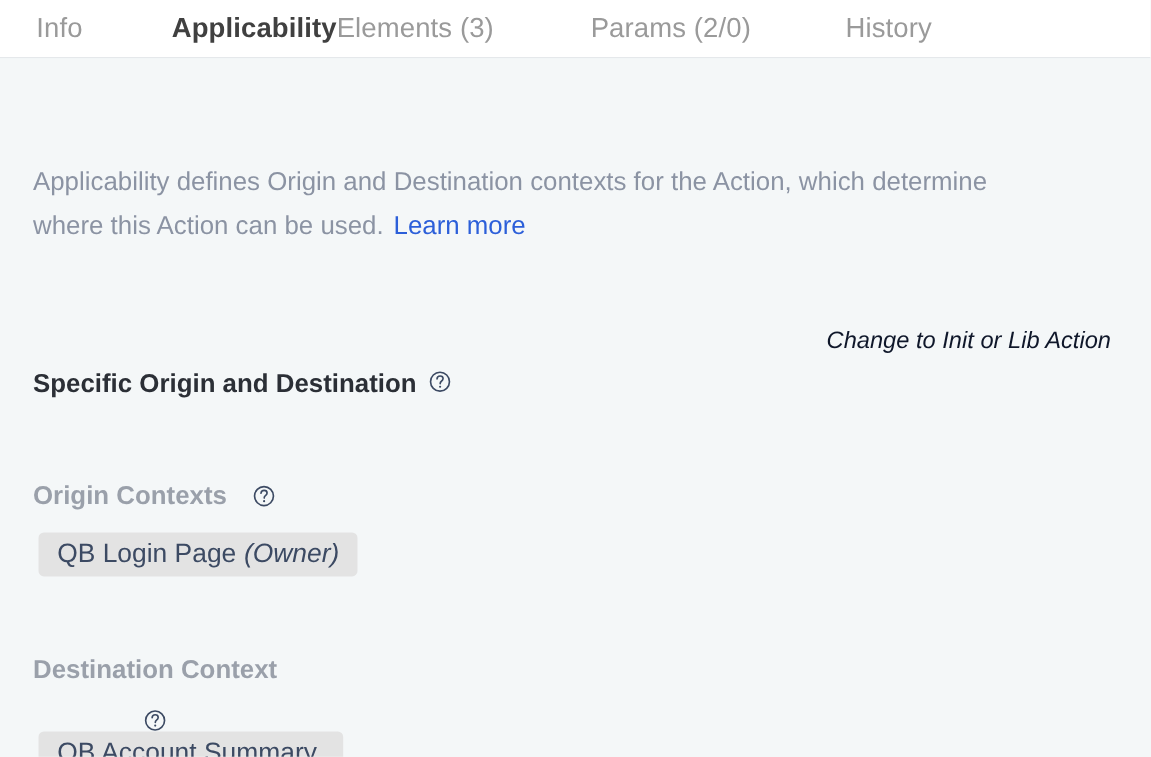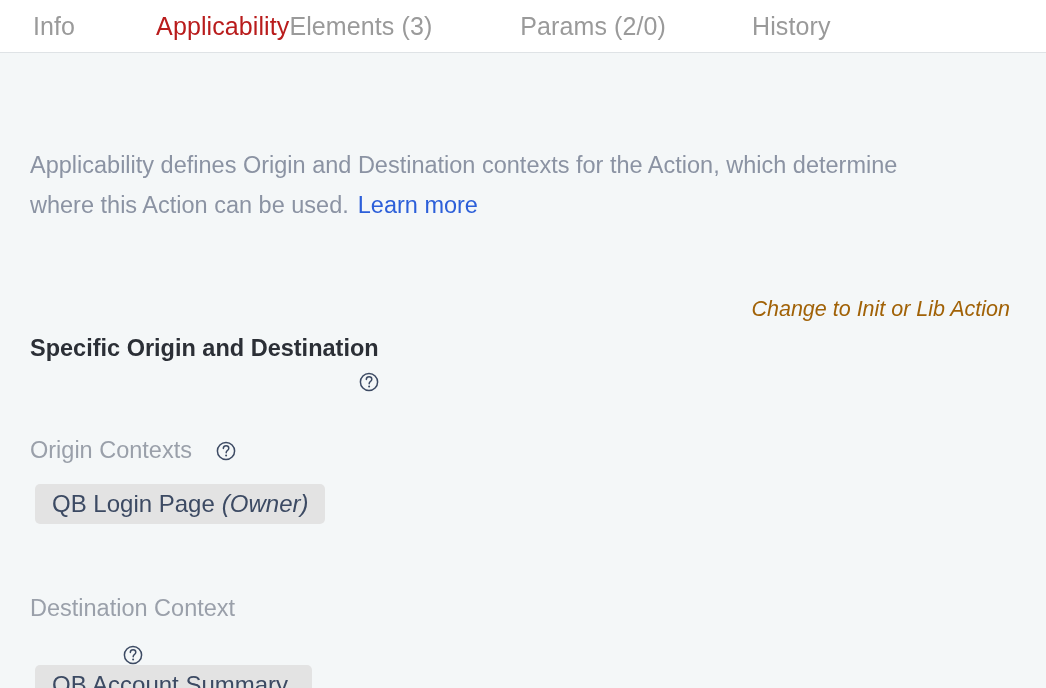--- a/index.html
+++ b/index.html
@@ -26,22 +26,22 @@
   }
   .tab {
     font-size: 25px;
     color: #9a9a9a;
     letter-spacing: 0.1px;
     white-space: nowrap;
     cursor: pointer;
     line-height: 1;
   }
   .tab.active {
-    color: #b91c1c;
-    font-weight: normal;
+    color: #404040;
+    font-weight: bold;
   }
   .tab-info      { margin-left: 33px; }
   .tab-applic    { margin-left: 81px; }
   .tab-elements  { }
   .tab-params    { margin-left: 88px; }
   .tab-history   { margin-left: 86px; }
 
   
   .content {
     position: relative;
@@ -72,49 +72,49 @@
     top: 245px;
     font-size: 23.5px;
     color: #9aa0aa;
     line-height: 1;
   }
   .configured-row {
     position: absolute;
     left: 30px;
     top: 284px;
     display: flex;
-    align-items: flex-end;
+    align-items: flex-start;
     gap: 11px;
-    flex-direction: column;
   }
   .configured-value {
     font-size: 23.5px;
     font-weight: bold;
     color: #2b2f36;
     line-height: 1;
   }
 
   .change-link {
     position: absolute;
     right: 36px;
     top: 246px;
     font-size: 21.5px;
     font-style: italic;
-    color: #a16207;
+    color: #0f172a;
     cursor: pointer;
     white-space: nowrap;
     line-height: 1;
   }
 
   .field-label-row {
     position: absolute;
     left: 30px;
     display: flex;
     align-items: center;
     gap: 24px;
+    font-weight: bold;
   }
   .field-label-row.origin      { top: 386px; }
   .field-label-row.destination { top: 544px; flex-direction: column; }
   .field-label {
     font-size: 23.5px;
     color: #9aa0aa;
     line-height: 1;
   }
 
   .chip {

